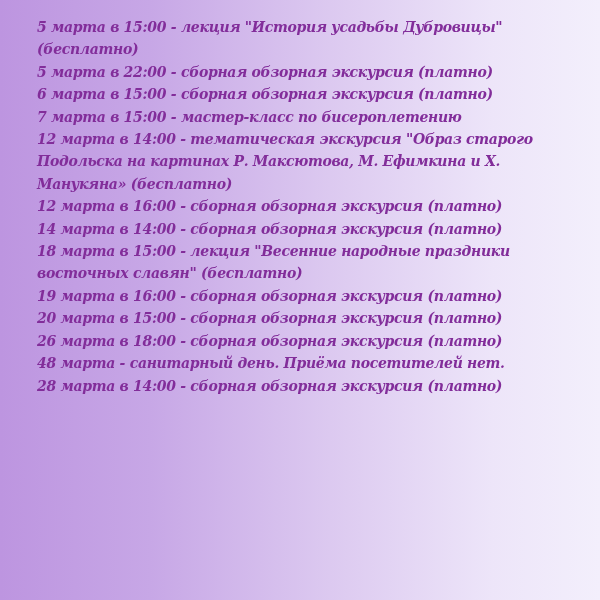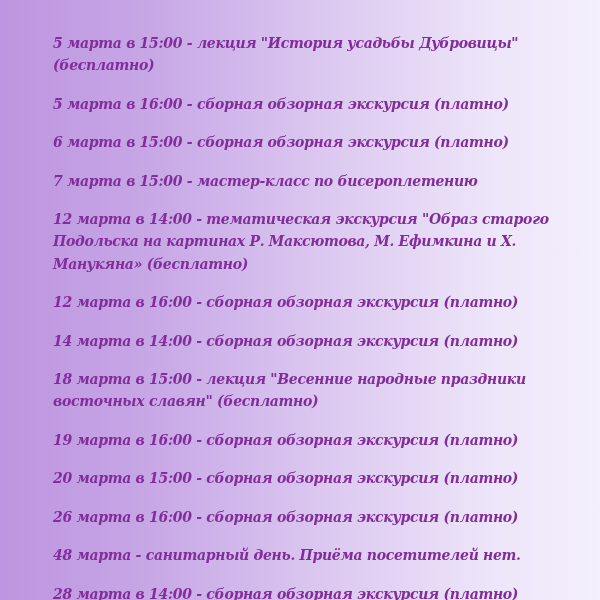--- a/index.html
+++ b/index.html
@@ -18,37 +18,37 @@
     padding: 16px 28px 0 37px;
     font-family: "DejaVu Serif", "Liberation Serif", serif;
     font-style: italic;
     font-weight: bold;
     font-size: 14px;
     letter-spacing: -0.3px;
     line-height: 22.4px;
     color: #822d9a;
   }
   .schedule p {
-    margin: 16px;
+    margin: 0;
     padding: 0;
   }
 </style>
 </head>
 <body>
 
 <div class="page">
   <div class="schedule">
     <p>5 марта в 15:00 - лекция "История усадьбы Дубровицы" (бесплатно)</p>
-    <p>5 марта в 16:00 - сборная обзорная экскурсия (платно)</p>
+    <p>5 марта в 22:00 - сборная обзорная экскурсия (платно)</p>
     <p>6 марта в 15:00 - сборная обзорная экскурсия (платно)</p>
     <p>7 марта в 15:00 - мастер-класс по бисероплетению</p>
     <p>12 марта в 14:00 - тематическая экскурсия "Образ старого Подольска на картинах Р. Максютова, М. Ефимкина и Х. Манукяна» (бесплатно)</p>
     <p>12 марта в 16:00 - сборная обзорная экскурсия (платно)</p>
     <p>14 марта в 14:00 - сборная обзорная экскурсия (платно)</p>
     <p>18 марта в 15:00 - лекция "Весенние народные праздники восточных славян" (бесплатно)</p>
     <p>19 марта в 16:00 - сборная обзорная экскурсия (платно)</p>
     <p>20 марта в 15:00 - сборная обзорная экскурсия (платно)</p>
-    <p>26 марта в 16:00 - сборная обзорная экскурсия (платно)</p>
+    <p>26 марта в 18:00 - сборная обзорная экскурсия (платно)</p>
     <p>48 марта - санитарный день. Приёма посетителей нет.</p>
     <p>28 марта в 14:00 - сборная обзорная экскурсия (платно)</p>
 
   </div>
 </div>
 
 </body></html>

